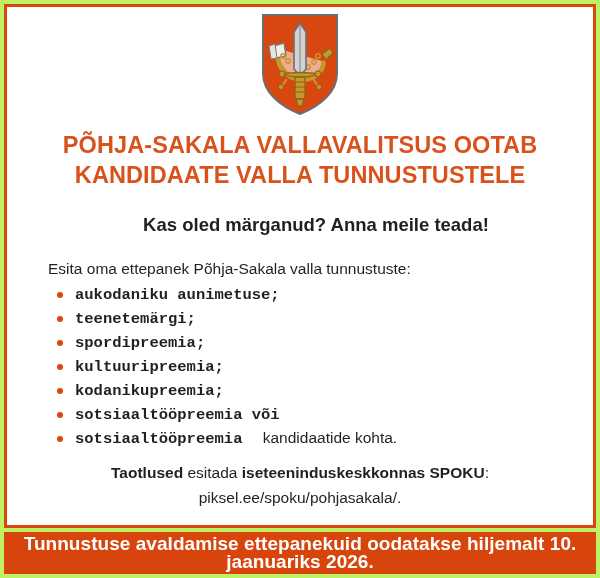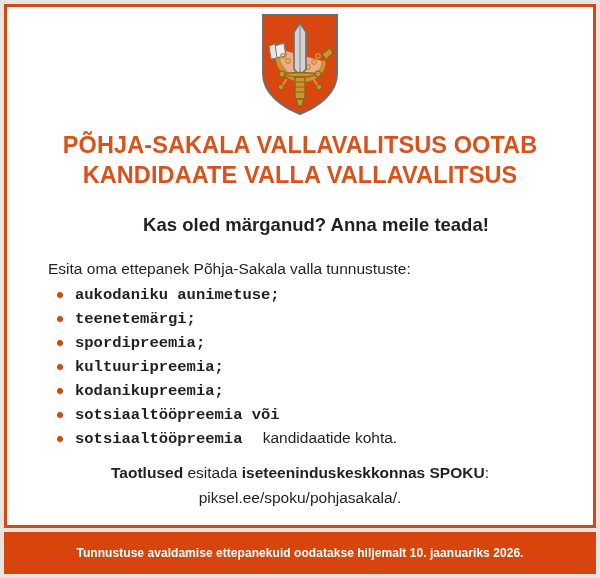--- a/index.html
+++ b/index.html
@@ -10,21 +10,21 @@
   body {
     font-family: "Liberation Sans", sans-serif;
     -webkit-font-smoothing: antialiased;
   }
 
   #poster {
     position: relative;
     width: 600px;
     height: 578px;
     box-sizing: border-box;
-    background: #e5e5e5;
+    background: #bef264;
     overflow: hidden;
   }
 
   
   .card-frame {
     position: absolute;
     left: 4px;
     top: 4px;
     width: 592px;
     height: 524px;
@@ -146,21 +146,21 @@
     height: 42px;
     box-sizing: border-box;
     background: #d8450c;
     display: flex;
     align-items: center;
     justify-content: center;
   }
   .footer-text {
     color: #ffffff;
     font-weight: bold;
-    font-size: 12px;
+    font-size: 19px;
     line-height: 18px;
     letter-spacing: 0.05px;
     text-align: center;
   }
 </style>
 </head>
 <body>
 
 <div id="poster">
 
@@ -204,21 +204,21 @@
           <path d="M35 75 H45"></path>
           <path d="M35 80 H45"></path>
       </g>
 
       <path d="M36 87 L44 87 L42 94 L38 94 Z" fill="#c8962c" stroke="#8a6518" stroke-width="1.3"></path>
     </svg>
   </div>
 
   <div class="headline">
     <span class="line">PÕHJA-SAKALA VALLAVALITSUS OOTAB</span>
-    <span class="line">KANDIDAATE VALLA VALLAVALITSUS</span>
+    <span class="line">KANDIDAATE VALLA TUNNUSTUSTELE</span>
   </div>
 
   <div class="subtitle">Kas oled märganud? Anna meile teada!</div>
 
   <div class="intro">Esita oma ettepanek Põhja-Sakala valla tunnustuste:</div>
 
   <ul class="bullets" id="bullet-list">
       <li><span class="b">aukodaniku aunimetuse;</span></li>
       <li><span class="b">teenetemärgi;</span></li>
       <li><span class="b">spordipreemia;</span></li>

